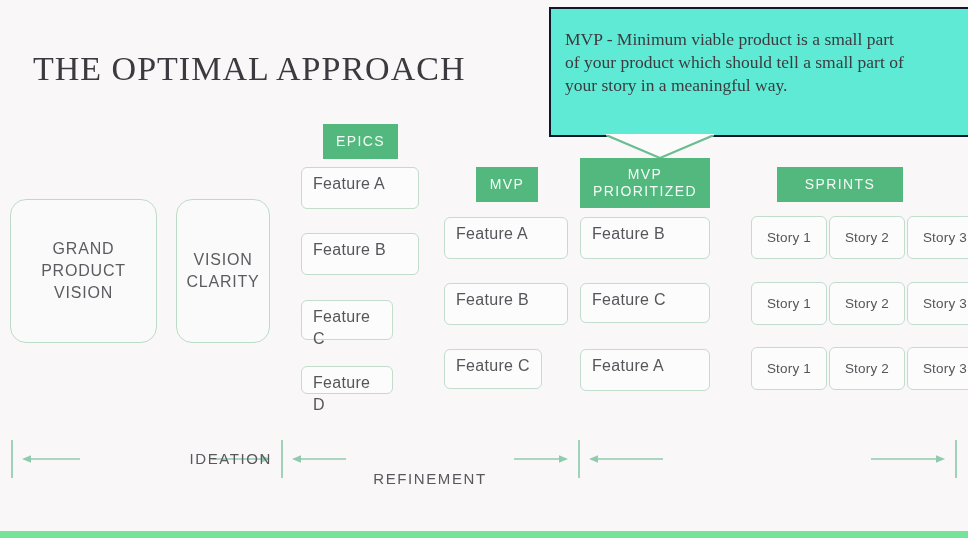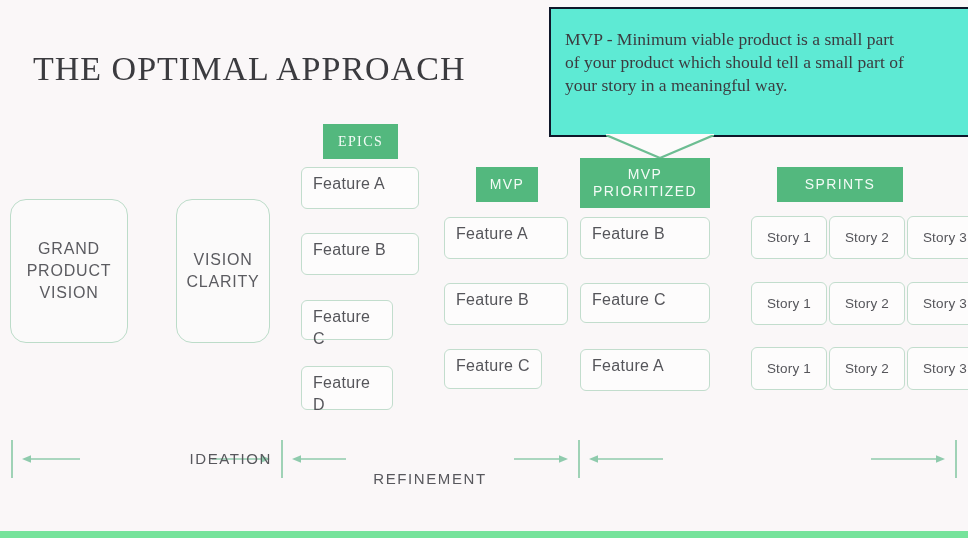--- a/index.html
+++ b/index.html
@@ -135,43 +135,43 @@
 
   <div id="callout">
     <div id="callout-text">MVP - Minimum viable product is a small part of your product which should tell a small part of your story in a meaningful way.</div>
   </div>
   <svg id="callout-tail" viewBox="0 0 108 26">
     <path d="M0 1 L54 24 L108 1" fill="#fcfbfb" stroke="none"></path>
     <path d="M0 1 L54 24 L108 1" fill="none" stroke="#6cbd92" stroke-width="2.2" stroke-linejoin="round"></path>
     <rect x="0" y="-4" width="108" height="5" fill="#fcfbfb"></rect>
   </svg>
 
-  <div class="visionbox" style="left:10px;top:199px;width:118px;height:144px;">
+  <div class="visionbox" style="left:10px;top:199px;width:147px;height:144px;">
     <span style="white-space:pre-line">GRAND
 PRODUCT
 VISION</span>
   </div>
   <div class="visionbox" style="left:176px;top:199px;width:94px;height:144px;">
     <span style="white-space:pre-line">VISION
 CLARITY</span>
   </div>
 
-  <div class="chip" style="left:323px;top:124px;width:75px;height:35px;font-family:Liberation Serif, serif;">
+  <div class="chip" style="left:323px;top:124px;width:75px;height:35px;">
     <span style="white-space:pre-line">EPICS</span>
   </div>
   <div class="card" style="left:301px;top:167px;width:118px;height:42px;">
     <span>Feature A</span>
   </div>
   <div class="card" style="left:301px;top:233px;width:118px;height:42px;">
     <span>Feature B</span>
   </div>
   <div class="card" style="left:301px;top:300px;width:92px;height:40px;">
     <span>Feature C</span>
   </div>
-  <div class="card" style="left:301px;top:366px;width:92px;height:44px;">
+  <div class="card" style="left:301px;top:366px;width:92px;height:28px;">
     <span>Feature D</span>
   </div>
 
   <div class="chip" style="left:476px;top:167px;width:62px;height:35px;">
     <span style="white-space:pre-line">MVP</span>
   </div>
   <div class="card" style="left:444px;top:217px;width:124px;height:42px;">
     <span>Feature A</span>
   </div>
   <div class="card" style="left:444px;top:283px;width:124px;height:42px;">

